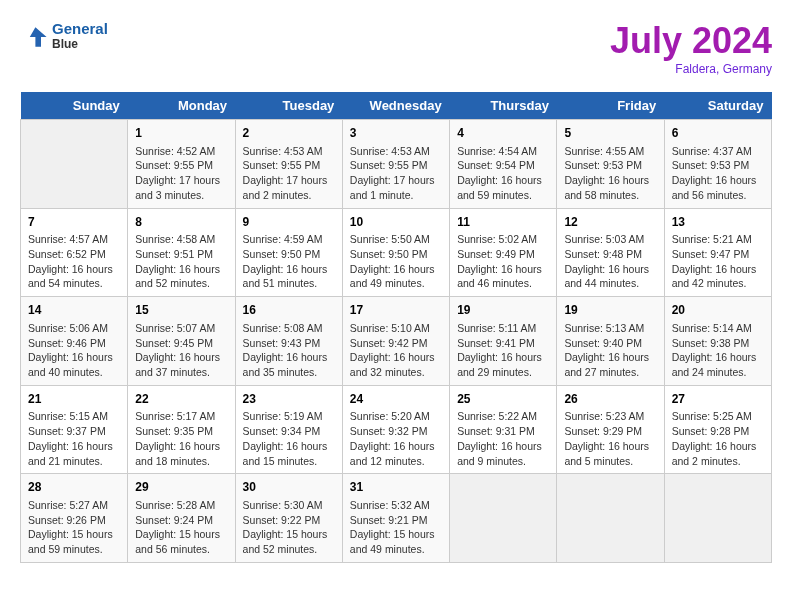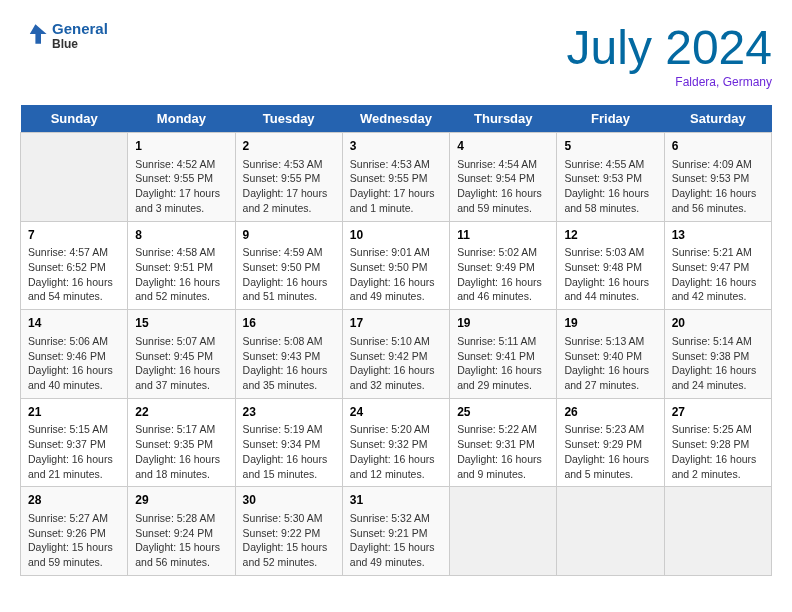--- a/index.html
+++ b/index.html
@@ -11,49 +11,49 @@
       padding: 20px;
     }
     .header {
       display: flex;
       justify-content: space-between;
       align-items: flex-start;
       margin-bottom: 16px;
     }
     .logo {
       display: flex;
-      align-items: flex-start;
+      align-items: flex-end;
       gap: 4px;
     }
     .logo-icon {
       width: 28px;
       height: 28px;
     }
     .title-block {
       text-align: right;
     }
     .title-block h1 {
-      font-size: 48px;
-      color: #0369a1;
-      font-weight: normal;
+      font-size: 36px;
+      color: #a21caf;
+      font-weight: bold;
     }
     .title-block h2 {
       font-size: 12px;
       color: #6d28d9;
       font-weight: normal;
     }
     table {
       width: 100%;
       border-collapse: collapse;
       font-size: 11px;
     }
     thead tr th {
       background-color: #2563b0;
       color: #fff;
-      text-align: center;
+      text-align: right;
       padding: 6px 8px;
       font-size: 13px;
       font-weight: bold;
       margin-top: 12px;
     }
     tbody tr td {
       border: 1px solid #ccc;
       vertical-align: top;
       padding: 5px 7px;
       line-height: 1.4;
@@ -144,21 +144,21 @@
         </td>
         <td>
           <span class="day-num">5</span>
           <div class="day-info">Sunrise: 4:55 AM</div>
           <div class="day-info">Sunset: 9:53 PM</div>
           <div class="day-info">Daylight: 16 hours</div>
           <div class="day-info">and 58 minutes.</div>
         </td>
         <td>
           <span class="day-num">6</span>
-          <div class="day-info">Sunrise: 4:09 AM</div>
+          <div class="day-info">Sunrise: 4:37 AM</div>
           <div class="day-info">Sunset: 9:53 PM</div>
           <div class="day-info">Daylight: 16 hours</div>
           <div class="day-info">and 56 minutes.</div>
         </td>
       </tr>
       <tr>
         <td>
           <span class="day-num">7</span>
           <div class="day-info">Sunrise: 4:57 AM</div>
           <div class="day-info">Sunset: 6:52 PM</div>
@@ -174,21 +174,21 @@
         </td>
         <td>
           <span class="day-num">9</span>
           <div class="day-info">Sunrise: 4:59 AM</div>
           <div class="day-info">Sunset: 9:50 PM</div>
           <div class="day-info">Daylight: 16 hours</div>
           <div class="day-info">and 51 minutes.</div>
         </td>
         <td>
           <span class="day-num">10</span>
-          <div class="day-info">Sunrise: 9:01 AM</div>
+          <div class="day-info">Sunrise: 5:50 AM</div>
           <div class="day-info">Sunset: 9:50 PM</div>
           <div class="day-info">Daylight: 16 hours</div>
           <div class="day-info">and 49 minutes.</div>
         </td>
         <td>
           <span class="day-num">11</span>
           <div class="day-info">Sunrise: 5:02 AM</div>
           <div class="day-info">Sunset: 9:49 PM</div>
           <div class="day-info">Daylight: 16 hours</div>
           <div class="day-info">and 46 minutes.</div>

